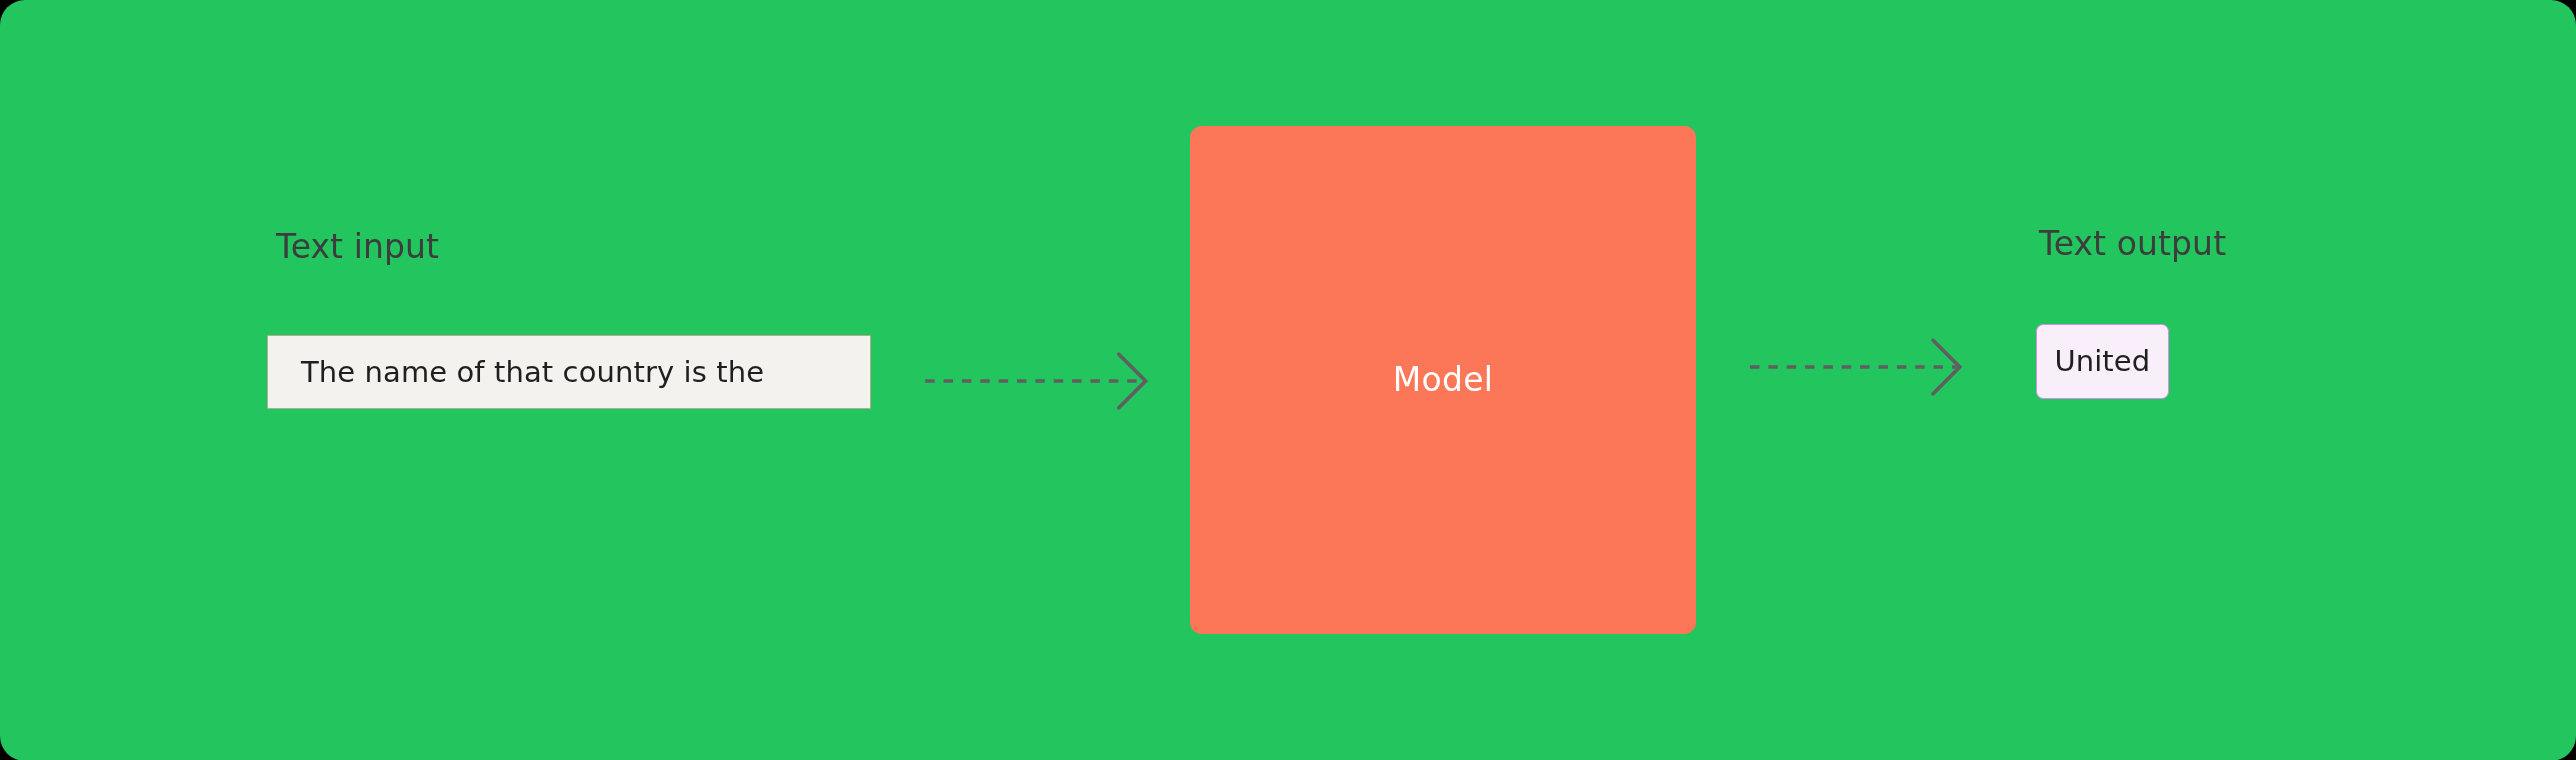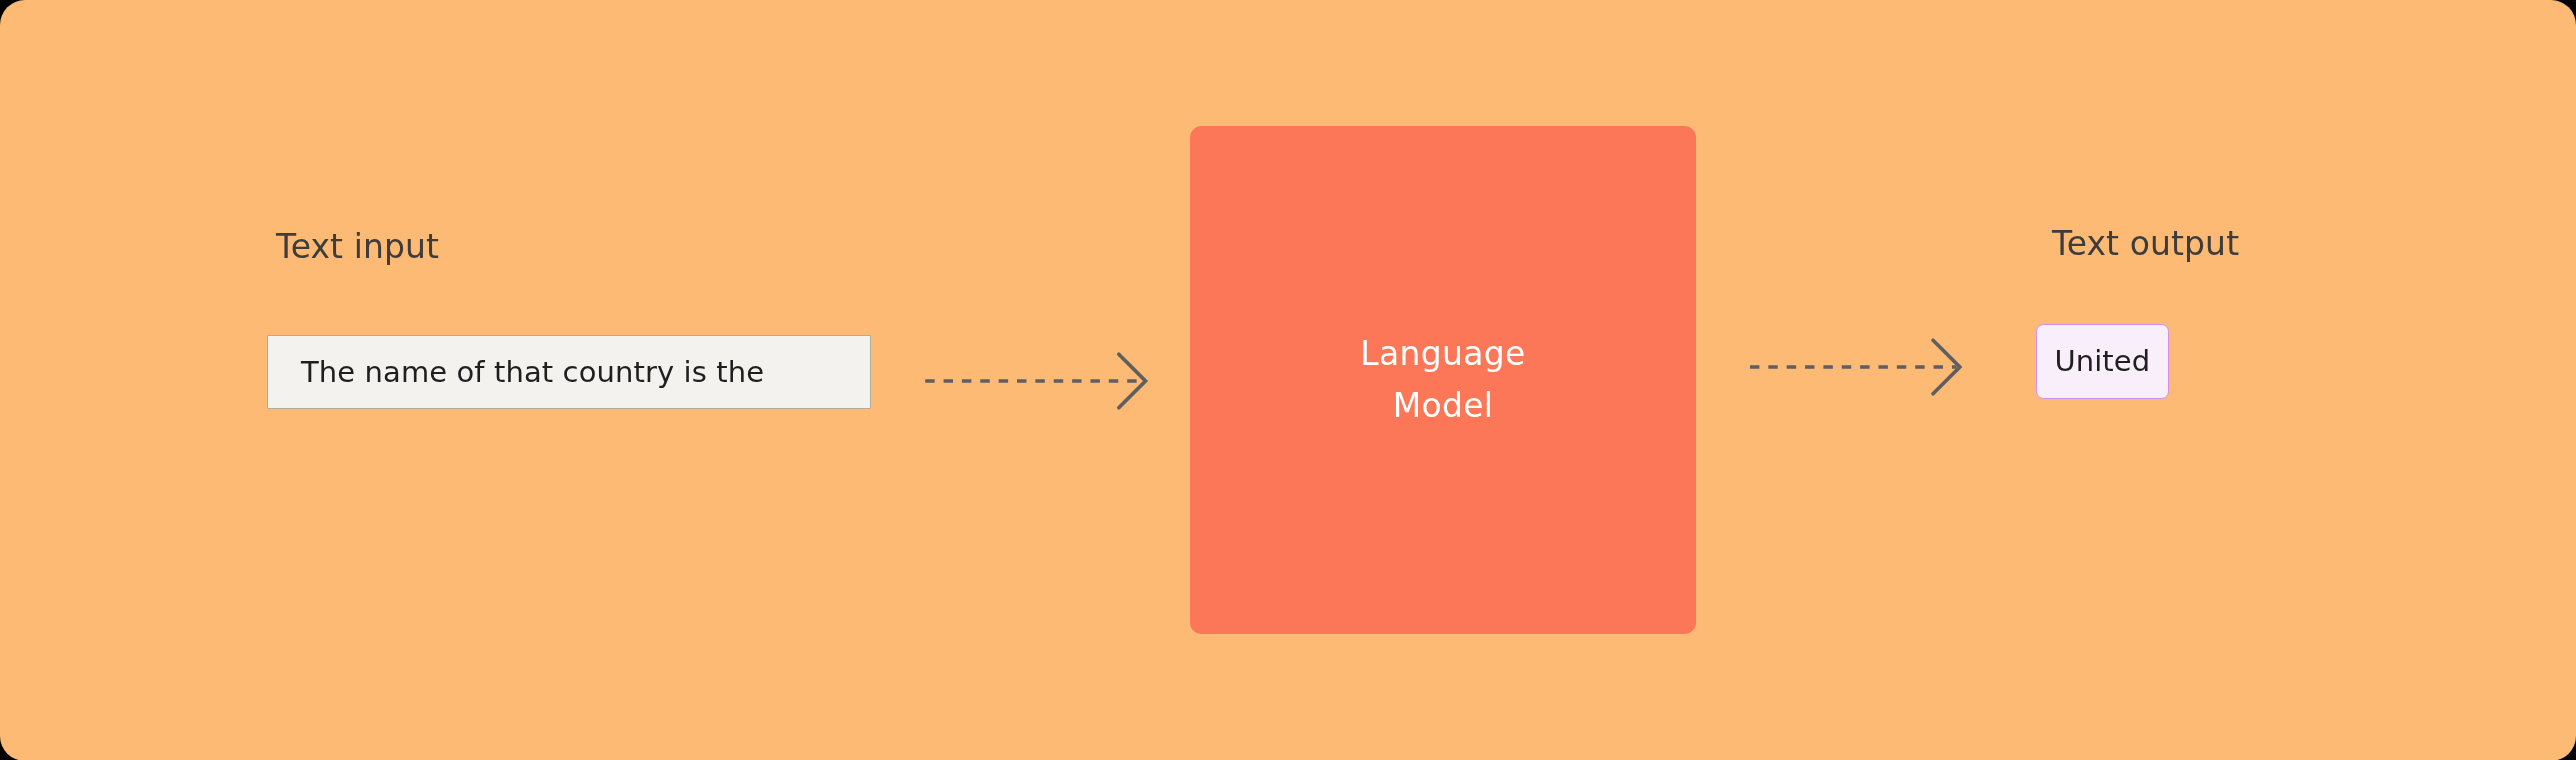--- a/index.html
+++ b/index.html
@@ -10,21 +10,21 @@
   body {
     width: 2576px;
     height: 761px;
     overflow: hidden;
   }
 
   #canvas {
     position: relative;
     width: 2576px;
     height: 761px;
-    background: #fdba74;
+    background: #22c55e;
     border-radius: 25px;
     overflow: hidden;
     font-family: "DejaVu Sans", sans-serif;
   }
 
   
   #input-stage {
     position: absolute;
     left: 267px;
     top: 227px;
@@ -103,21 +103,21 @@
   
   #output-stage {
     position: absolute;
     left: 2036px;
     top: 224px;
     width: 370px;
     height: 180px;
   }
 
   #output-stage .stage-label {
-    left: 16px;
+    left: 3px;
     top: 0px;
   }
 
   #text-output-token {
     position: absolute;
     left: 0;
     top: 100px;
     height: 75px;
     box-sizing: border-box;
     border: 1.6px solid #d48fe8;
@@ -151,21 +151,20 @@
     </div>
   </div>
 
   <svg class="arrow-svg" id="arrow-input-to-model" width="238" height="64" viewBox="0 0 450 122">
     <line x1="10" y1="61" x2="424" y2="61" stroke="#5f5f5f" stroke-width="7" stroke-dasharray="18 17" stroke-linecap="butt"></line>
     <polyline points="379,10 430,61 379,112" fill="none" stroke="#5f5f5f" stroke-width="7" stroke-linecap="round" stroke-linejoin="miter"></polyline>
   </svg>
 
   <div id="language-model-block">
     <div id="language-model-label">
-      <div>Language</div>
       <div>Model</div>
     </div>
   </div>
 
   <svg class="arrow-svg" id="arrow-model-to-output" width="227" height="64" viewBox="0 0 430 122">
     <line x1="10" y1="61" x2="404" y2="61" stroke="#5f5f5f" stroke-width="7" stroke-dasharray="18 17" stroke-linecap="butt"></line>
     <polyline points="359,10 410,61 359,112" fill="none" stroke="#5f5f5f" stroke-width="7" stroke-linecap="round" stroke-linejoin="miter"></polyline>
   </svg>
 
   <div id="output-stage">

